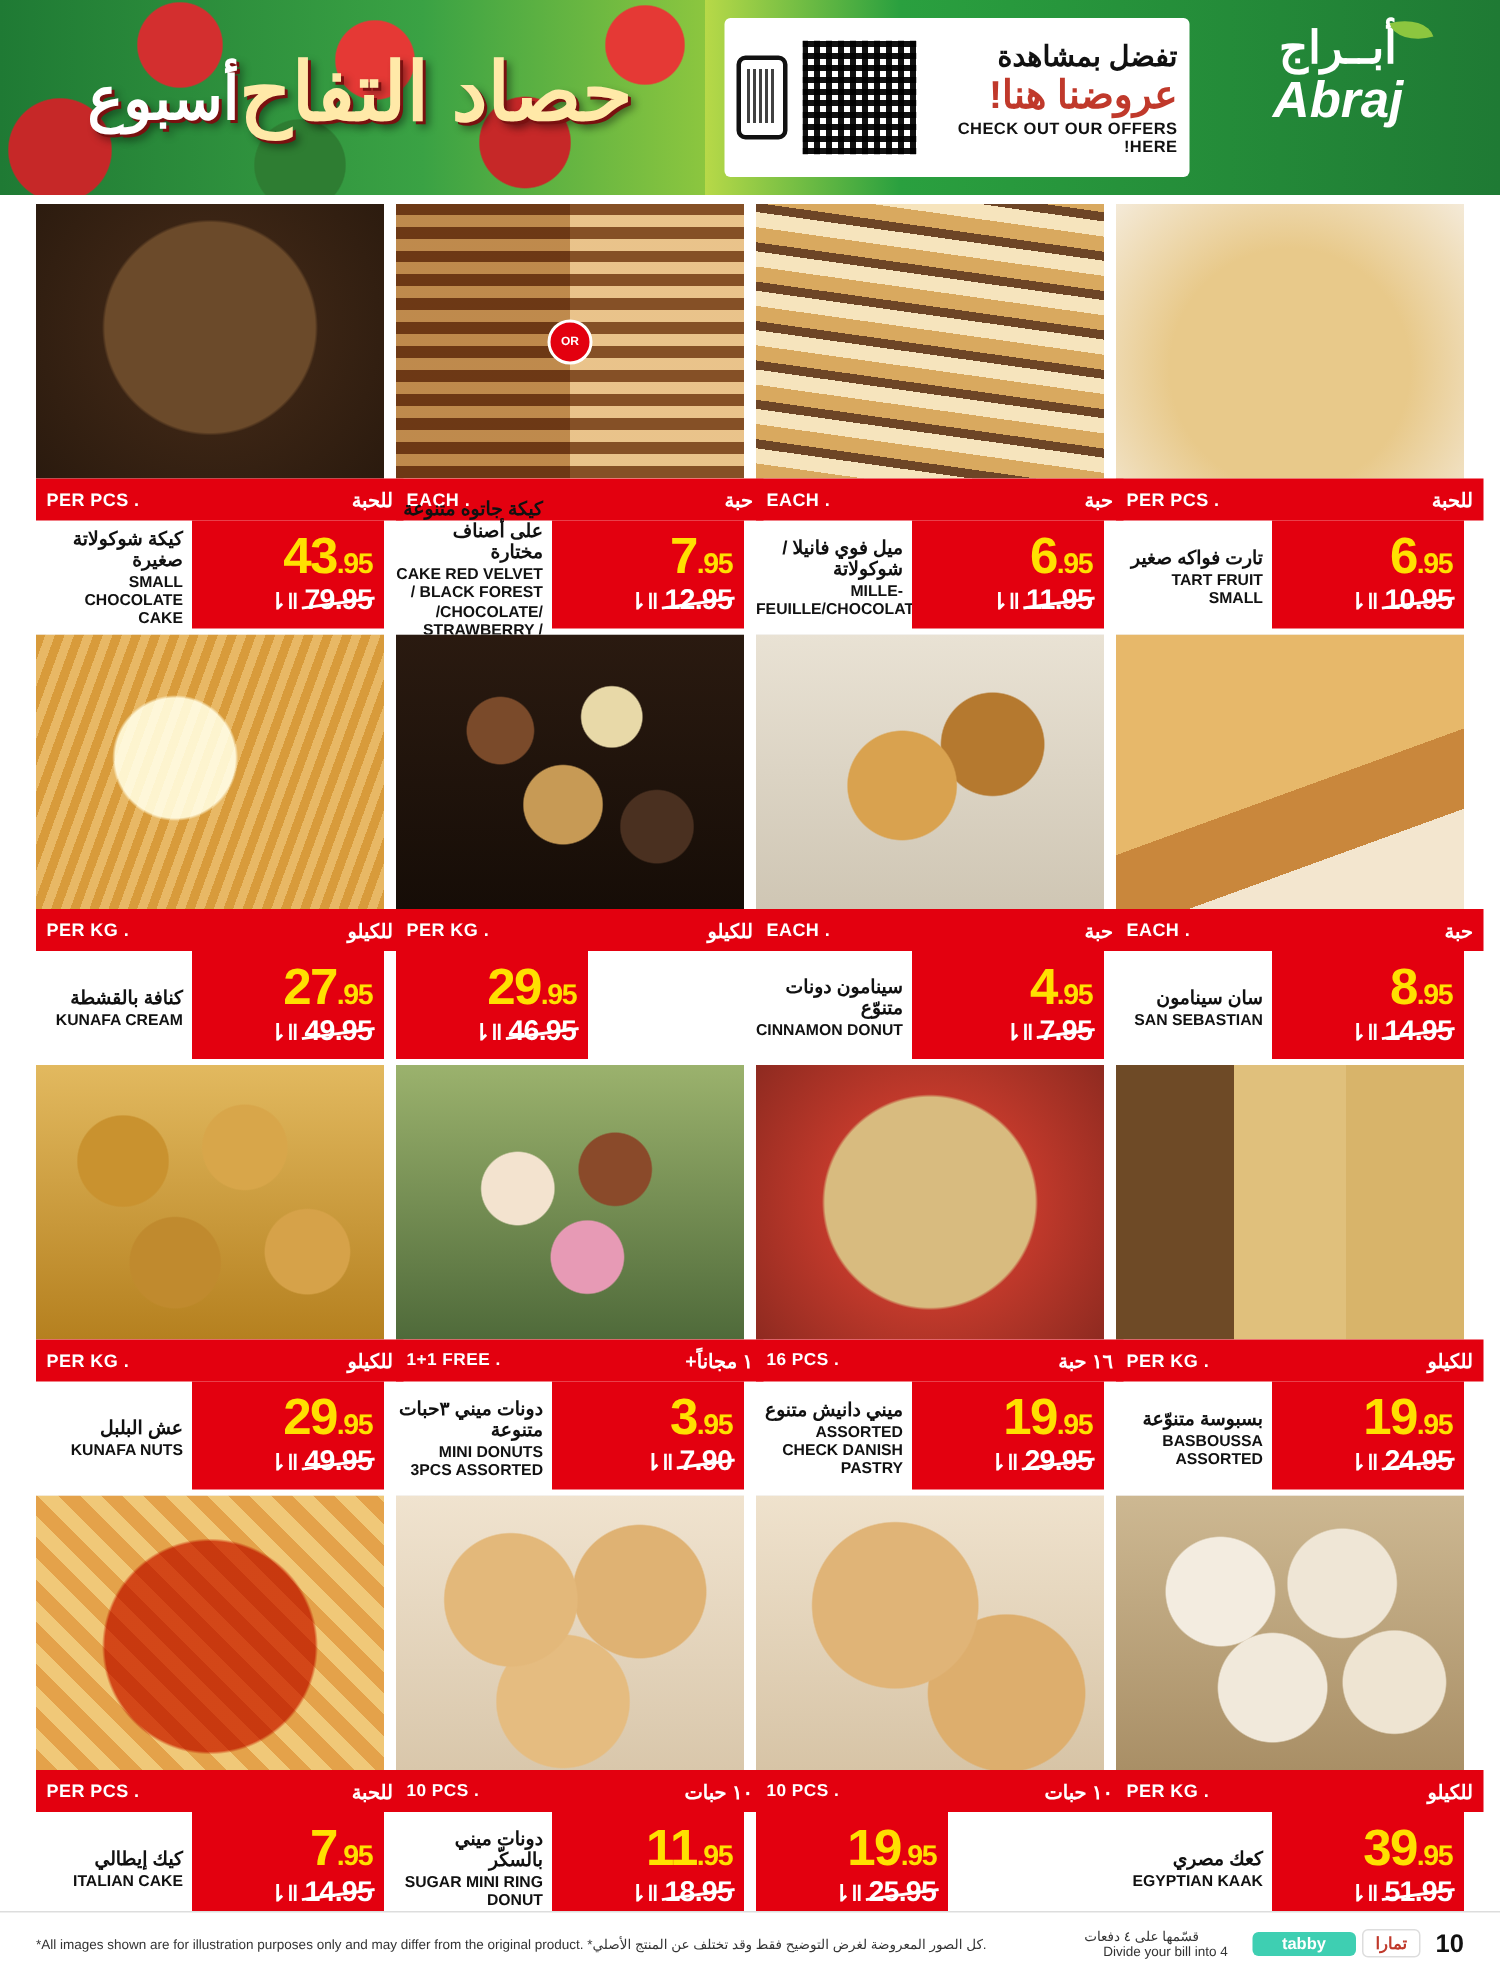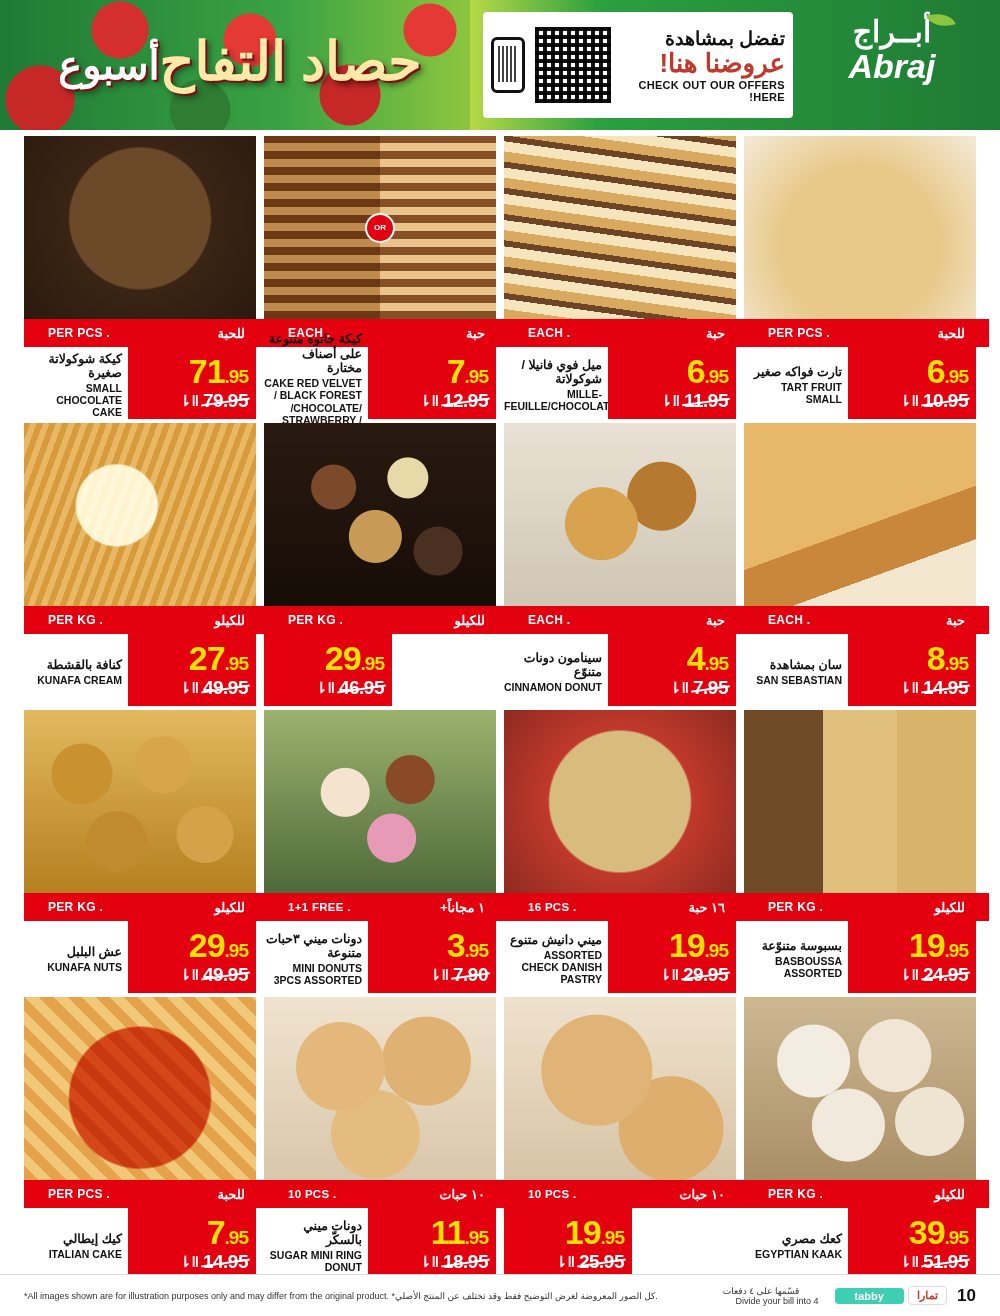--- a/index.html
+++ b/index.html
@@ -93,21 +93,21 @@
   }
   .cell { position: relative; width: 232px; height: 283px; }
   .photo {
     position: absolute; top: 0; left: 0; width: 232px; height: 183px;
     overflow: hidden; background: #eee;
   }
   .pricebar {
     position: absolute; left: 0; top: 183px; width: 245px; height: 28px;
     background: #e3000f; color: #fff;
     display: flex; align-items: center; justify-content: space-between;
-    padding: 0 24px;
+    padding: 0 7px;
     font-size: 12px; font-weight: bold;
   }
   .pricebar .en { letter-spacing: .3px; }
   .pricebar .ar { font-size: 13px; }
   .pricerow {
     position: absolute; left: 0; top: 211px; width: 232px; height: 72px;
     display: flex;
   }
   .names {
     width: 104px; padding: 4px 6px 0 0;
@@ -218,21 +218,21 @@
       <span class="en ">PER PCS .</span>
       <span class="ar">للحبة</span>
     </div>
     <div class="pricerow">
       <div class="names">
         <div class="ar">كيكة شوكولاتة صغيرة</div>
         <div class="en">SMALL CHOCOLATE CAKE</div>
       </div>
       <div class="pricebox">
         <div class="newprice">
-          <span>71</span><span class="dec">.95</span>
+          <span>43</span><span class="dec">.95</span>
         </div>
         <div class="oldline">
           <span class="riyal">⇂‖</span>
           <span class="oldprice">79.95</span>
         </div>
       </div>
     </div>
   </div>
     <div class="cell">
     <div class="photo">
@@ -384,21 +384,21 @@
     <div class="photo">
       <div class="ph" style="background:linear-gradient(160deg,#e7b86a 0 55%,#c9873c 55% 75%,#f3e6cf 75% 100%);"></div>
 
     </div>
     <div class="pricebar">
       <span class="en ">EACH .</span>
       <span class="ar">حبة</span>
     </div>
     <div class="pricerow">
       <div class="names">
-        <div class="ar">سان بمشاهدة</div>
+        <div class="ar">سان سينامون</div>
         <div class="en">SAN SEBASTIAN</div>
       </div>
       <div class="pricebox">
         <div class="newprice">
           <span>8</span><span class="dec">.95</span>
         </div>
         <div class="oldline">
           <span class="riyal">⇂‖</span>
           <span class="oldprice">14.95</span>
         </div>

